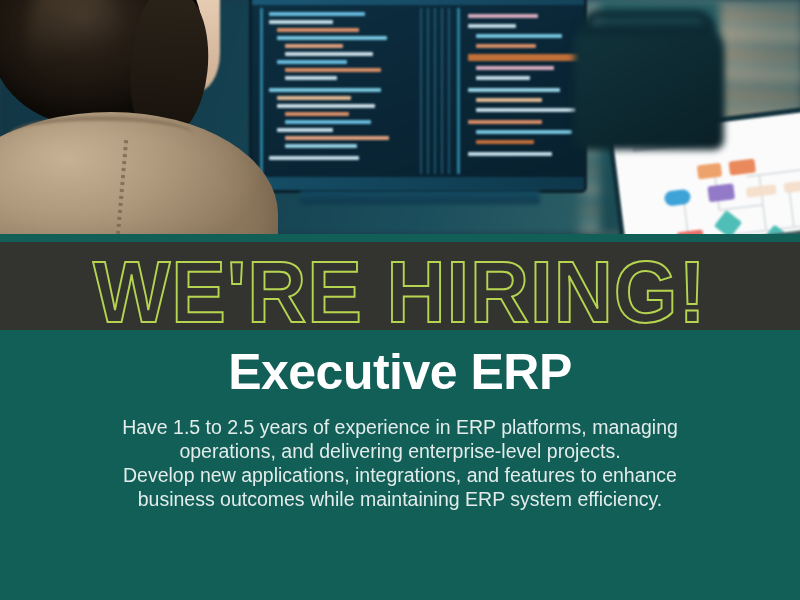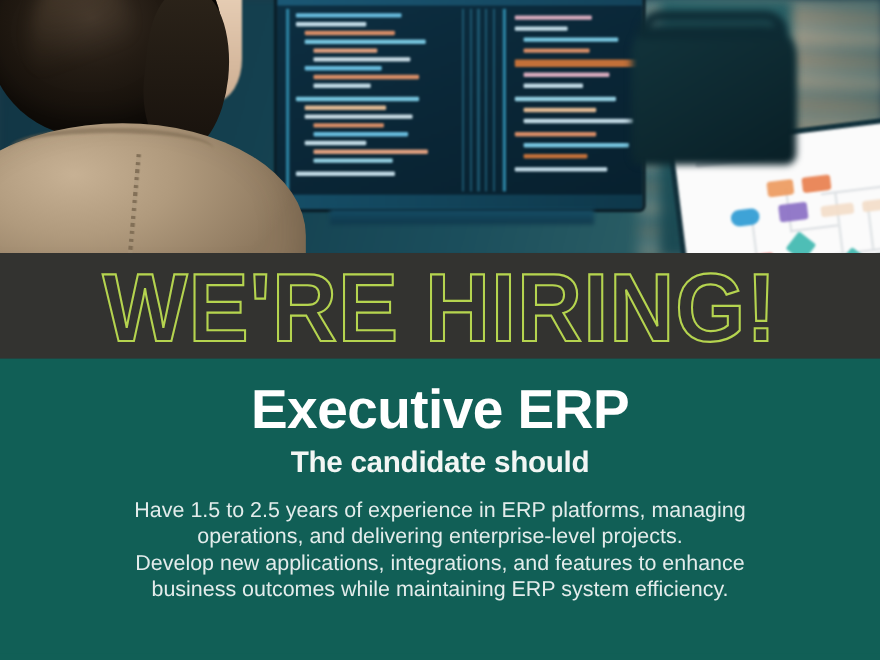--- a/index.html
+++ b/index.html
@@ -196,21 +196,21 @@
     position: absolute; left: 26px; top: 116px;
     width: 186px; height: 34px;
     border-top: 5px solid rgba(120,102,78,.55);
     border-radius: 50% 50% 0 0;
     filter: blur(1px);
   }
 
   
   .band {
     position: absolute;
-    left: 0; top: 230px;
+    left: 0; top: 242px;
     width: 800px; height: 96px;
     background: #333330;
     display: flex;
     align-items: center;
     justify-content: center;
   }
   .headline {
     font-size: 88px;
     line-height: .86;
     font-weight: 700;
@@ -359,20 +359,19 @@
       <div class="seam"></div>
     </div>
   </div>
 
   <div class="band">
     <h1 class="headline">WE'RE HIRING!</h1>
   </div>
 
   <div class="content">
     <h2 class="job-title">Executive ERP</h2>
-    <h3 class="subtitle">The candidate should</h3>
     <div class="body-copy">
       <p>Have 1.5 to 2.5 years of experience in ERP platforms, managing operations, and delivering enterprise-level projects.</p>
       <p>Develop new applications, integrations, and features to enhance business outcomes while maintaining ERP system efficiency.</p>
     </div>
   </div>
 
 </div>
 
 </body></html>

